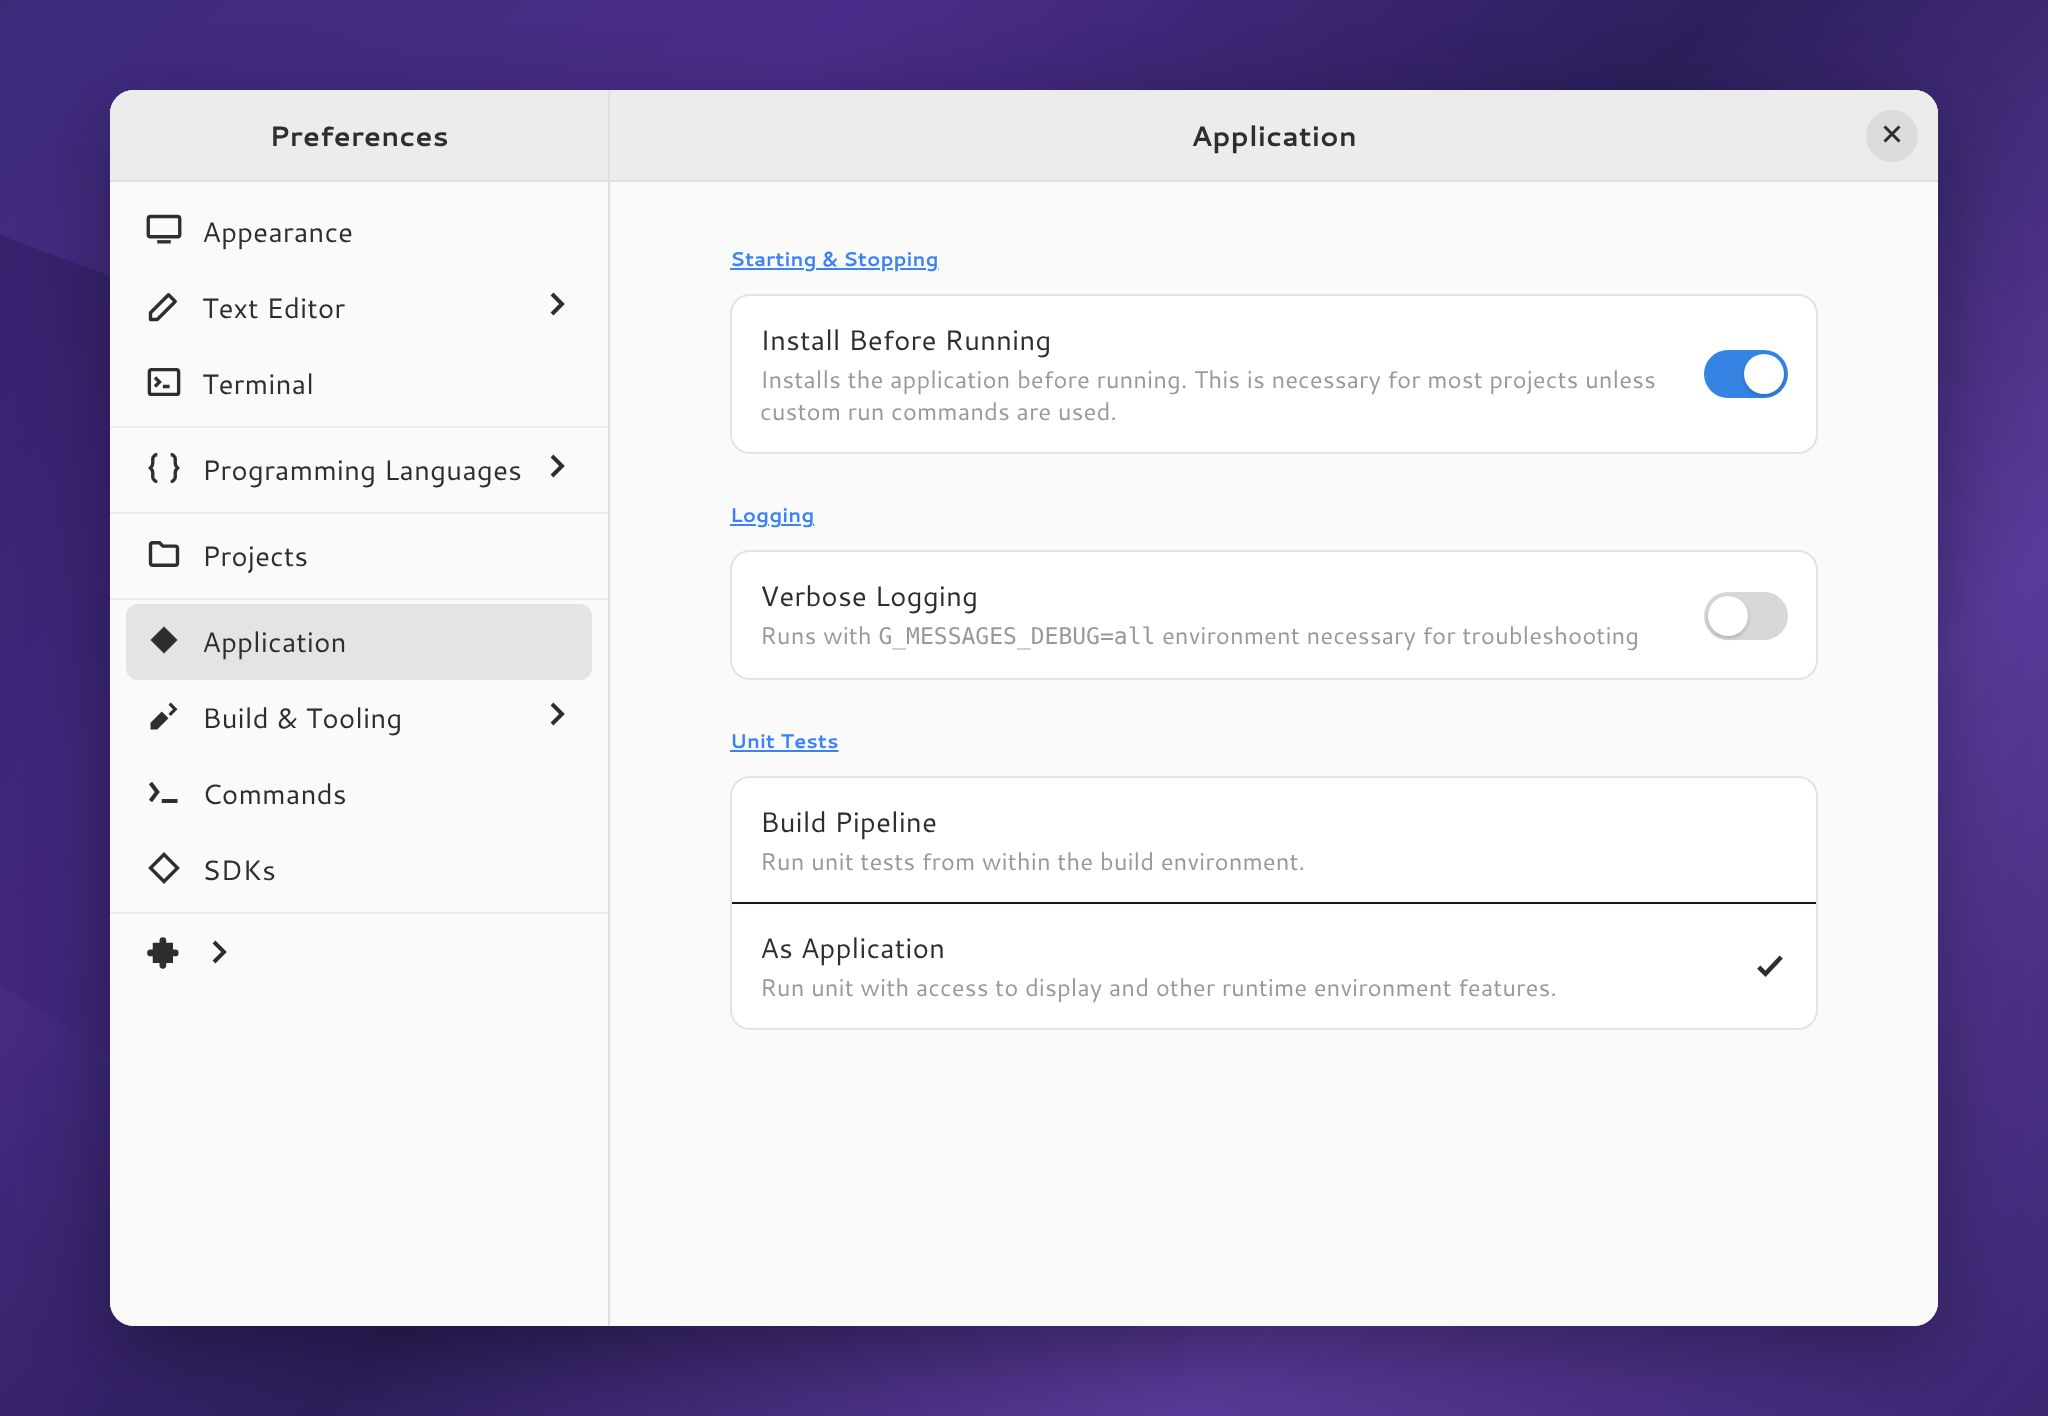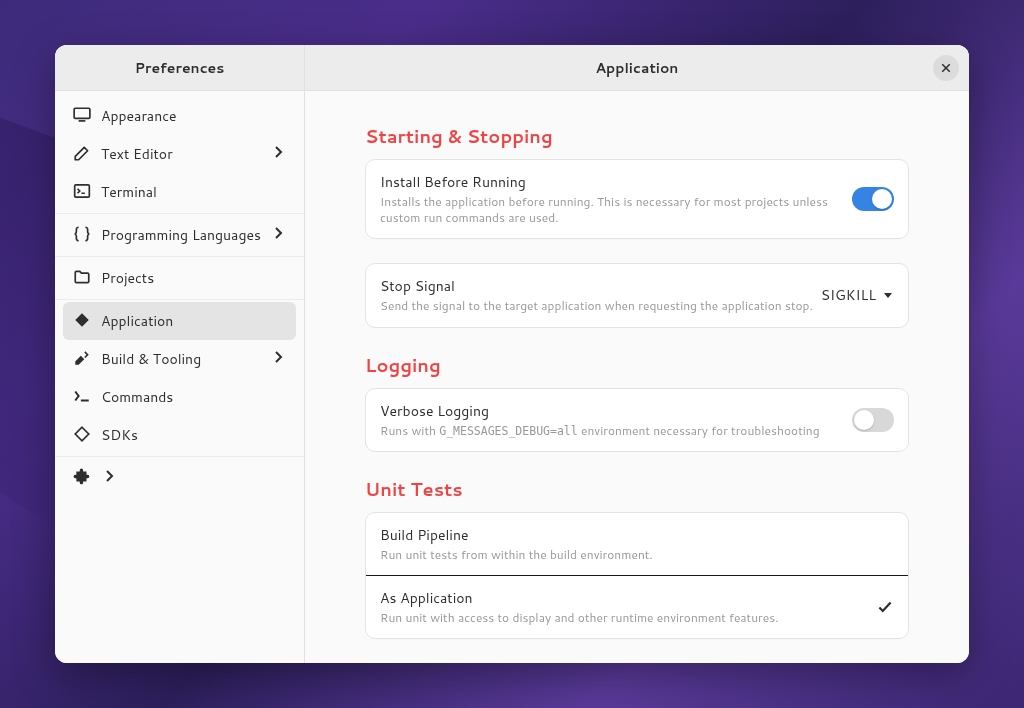--- a/index.html
+++ b/index.html
@@ -124,24 +124,25 @@
     color: #2e2e2e;
   }
   .close-btn svg { width: 12px; height: 12px; }
   .main-content {
     flex: 1;
     overflow-y: auto;
     padding: 26px 60px 30px 60px;
   }
   .section-title {
     font-weight: 700;
-    font-size: 18px;
-    color: #ef4444;
+    font-size: 10px;
+    color: #3b82f6;
     margin-bottom: 10px;
     margin-top: 6px;
+    text-decoration: underline;
   }
   .card-group {
     background: #fff;
     border-radius: 10px;
     border: 1px solid #e3e3e3;
     margin-bottom: 24px;
     overflow: hidden;
   }
   .row {
     display: flex;
@@ -340,36 +341,20 @@
       <div class="card-group">
         <div class="row">
           <div class="row-text">
             <div class="row-title">Install Before Running</div>
             <div class="row-desc">Installs the application before running. This is necessary for most projects unless custom run commands are used.</div>
           </div>
           <div class="toggle on"></div>
         </div>
       </div>
 
-      <div class="card-group">
-        <div class="row">
-          <div class="row-text">
-            <div class="row-title">Stop Signal</div>
-            <div class="row-desc">Send the signal to the target application when requesting the application stop.</div>
-          </div>
-          <div class="dropdown-val">
-            <span>SIGKILL</span>
-            <span class="tri">
-              <svg viewBox="0 0 12 12" fill="currentColor">
-                  <path d="M2 4h8L6 9z"></path>
-                </svg>
-            </span>
-          </div>
-        </div>
-      </div>
 
       <div class="section-title">Logging</div>
 
       <div class="card-group">
         <div class="row">
           <div class="row-text">
             <div class="row-title">Verbose Logging</div>
             <div class="row-desc">
               <span>Runs with </span><span class="mono">G_MESSAGES_DEBUG=all</span><span> environment necessary for troubleshooting</span>
             </div>

